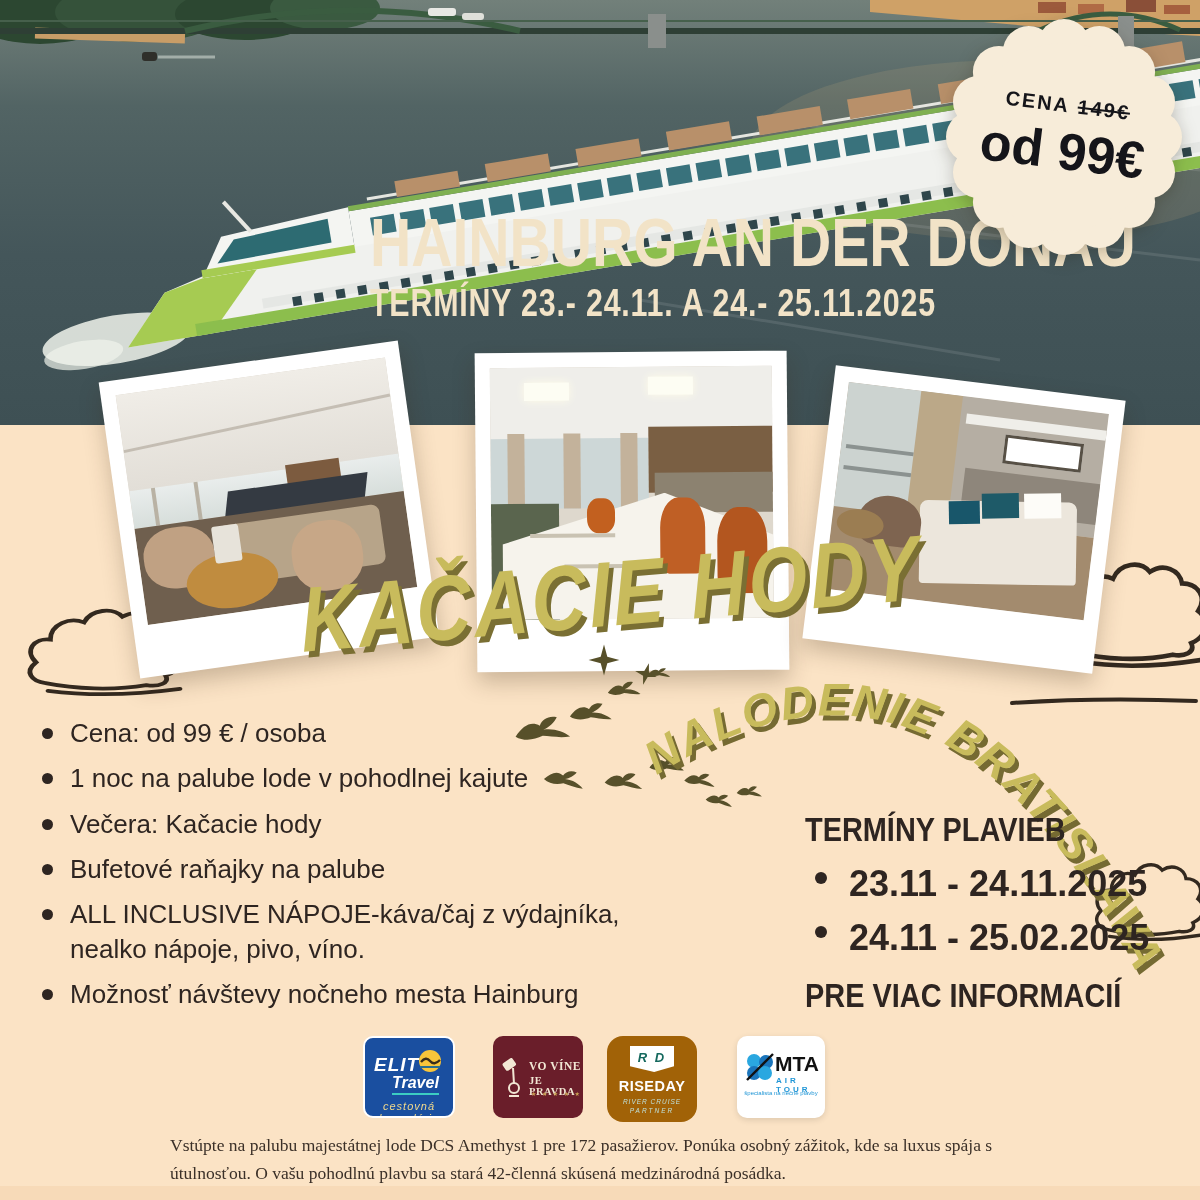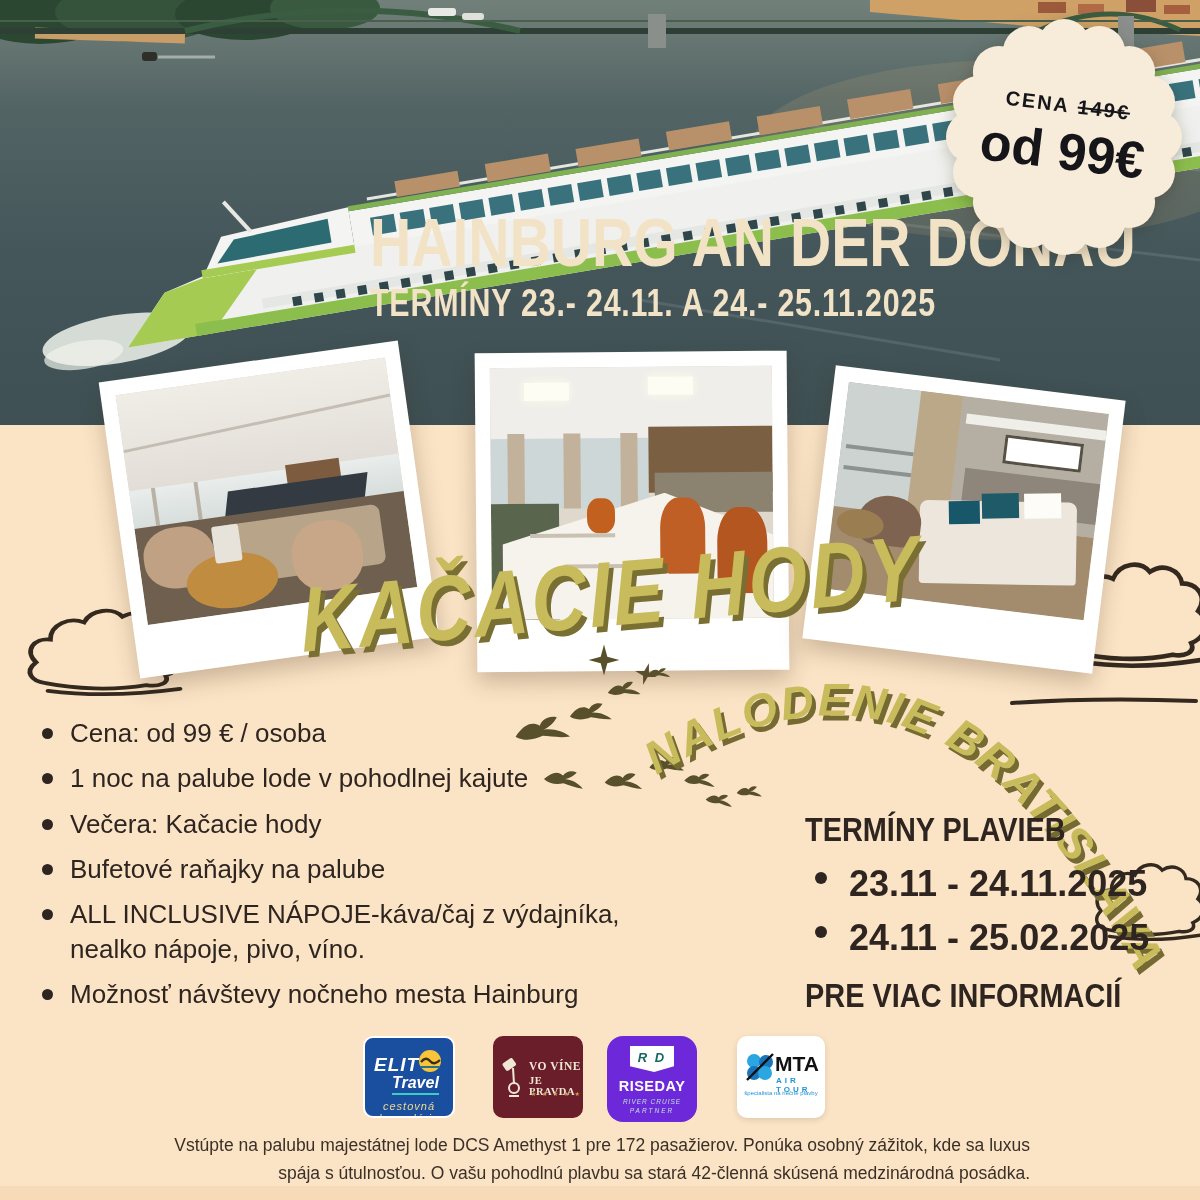--- a/index.html
+++ b/index.html
@@ -60,33 +60,33 @@
   
   .logo{position:absolute;top:1036px;border-radius:10px;overflow:hidden;}
   .logo-elit{left:363px;width:92px;height:82px;background:#1a4fa0;border:2px solid #fff;box-sizing:border-box;}
   .elit-name{position:absolute;left:9px;top:16px;color:#fff;font-size:19px;font-weight:800;font-style:italic;letter-spacing:1px;}
   .elit-name2{position:absolute;left:27px;top:36px;color:#fff;font-size:16px;font-weight:800;font-style:italic;border-bottom:2px solid #3ccdc2;padding-bottom:1px;}
   .elit-tag{position:absolute;left:0;right:0;top:62px;text-align:center;color:#f0d98c;font-size:11px;font-style:italic;letter-spacing:1px;}
   .logo-vino{left:493px;width:90px;height:82px;background:#6a1e2a;font-family:"Liberation Serif",serif;}
   .vino-l1{position:absolute;left:36px;top:24px;color:#f2e7d4;font-size:11.5px;font-weight:700;letter-spacing:.5px;}
   .vino-l2{position:absolute;left:36px;top:39px;color:#f2e7d4;font-size:10.5px;font-weight:700;letter-spacing:.5px;}
   .vino-stars{position:absolute;left:38px;top:54px;color:#c9a052;font-size:6px;letter-spacing:2px;}
-  .logo-riseday{left:607px;width:90px;height:86px;background:#6d28d9;border-radius:16px;}
+  .logo-riseday{left:607px;width:90px;height:86px;background:#a16207;border-radius:16px;}
   .rd-flag{position:absolute;left:23px;top:10px;width:44px;height:26px;background:#fff;clip-path:polygon(0 0,100% 0,100% 78%,55% 100%,0 78%);}
   .rd-initials{position:absolute;left:0;right:0;top:4px;text-align:center;color:#15695e;font-size:13px;font-weight:800;font-style:italic;letter-spacing:2px;}
   .rd-name{position:absolute;left:0;right:0;top:42px;text-align:center;color:#fff;font-size:14.5px;font-weight:700;letter-spacing:.5px;}
   .rd-tag1{position:absolute;left:0;right:0;top:62px;text-align:center;color:#bfe0da;font-size:6.5px;font-style:italic;letter-spacing:1px;}
   .rd-tag2{position:absolute;left:0;right:0;top:71px;text-align:center;color:#bfe0da;font-size:6.5px;font-style:italic;letter-spacing:2px;}
   .logo-mta{left:737px;width:88px;height:82px;background:#fff;box-shadow:0 2px 6px rgba(0,0,0,.12);}
   .mta-name{position:absolute;left:38px;top:16px;color:#111;font-size:21px;font-weight:800;letter-spacing:0;}
   .mta-sub{position:absolute;left:39px;top:40px;color:#2196d6;font-size:8px;font-weight:600;letter-spacing:3px;}
   .mta-tag{position:absolute;left:4px;right:4px;top:54px;text-align:center;color:#2196d6;font-size:6px;}
 
   
-  .disclaimer{position:absolute;left:170px;top:1132px;width:860px;text-align:right;font-size:17.5px;font-weight:500;line-height:1.58;color:#3b3028;}
+  .disclaimer{position:absolute;left:170px;top:1132px;width:860px;text-align:left;font-size:17.5px;font-weight:500;line-height:1.58;color:#3b3028;font-family:Liberation Serif, serif;}
   .footer-band{position:absolute;left:0;top:1186px;width:1200px;height:14px;background:#f7dab8;}
 
   .deco{position:absolute;left:0;top:0;pointer-events:none;}
 </style>
 </head>
 <body>
 
 <div class="poster">
 
   <div class="hero">

